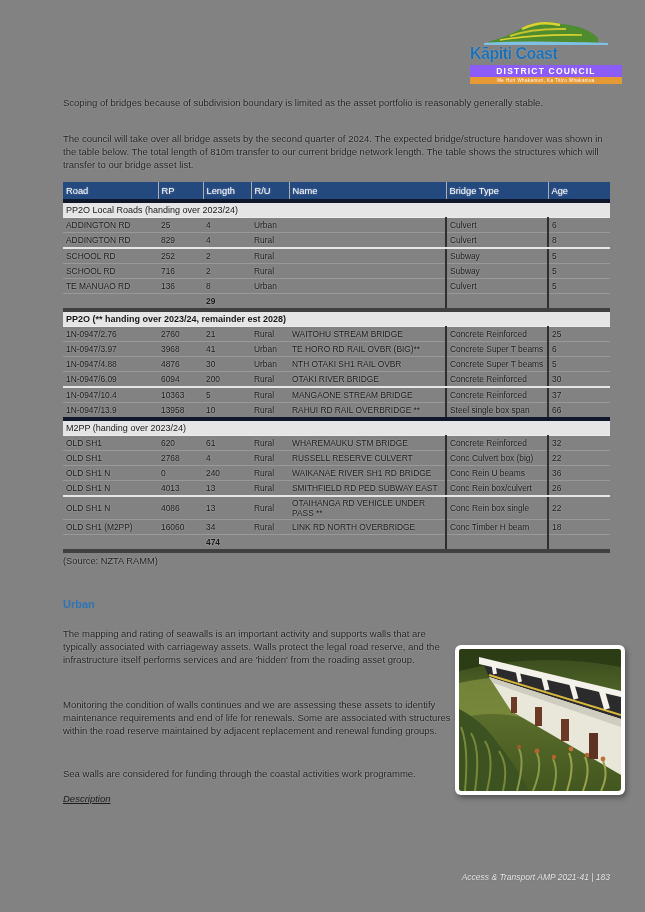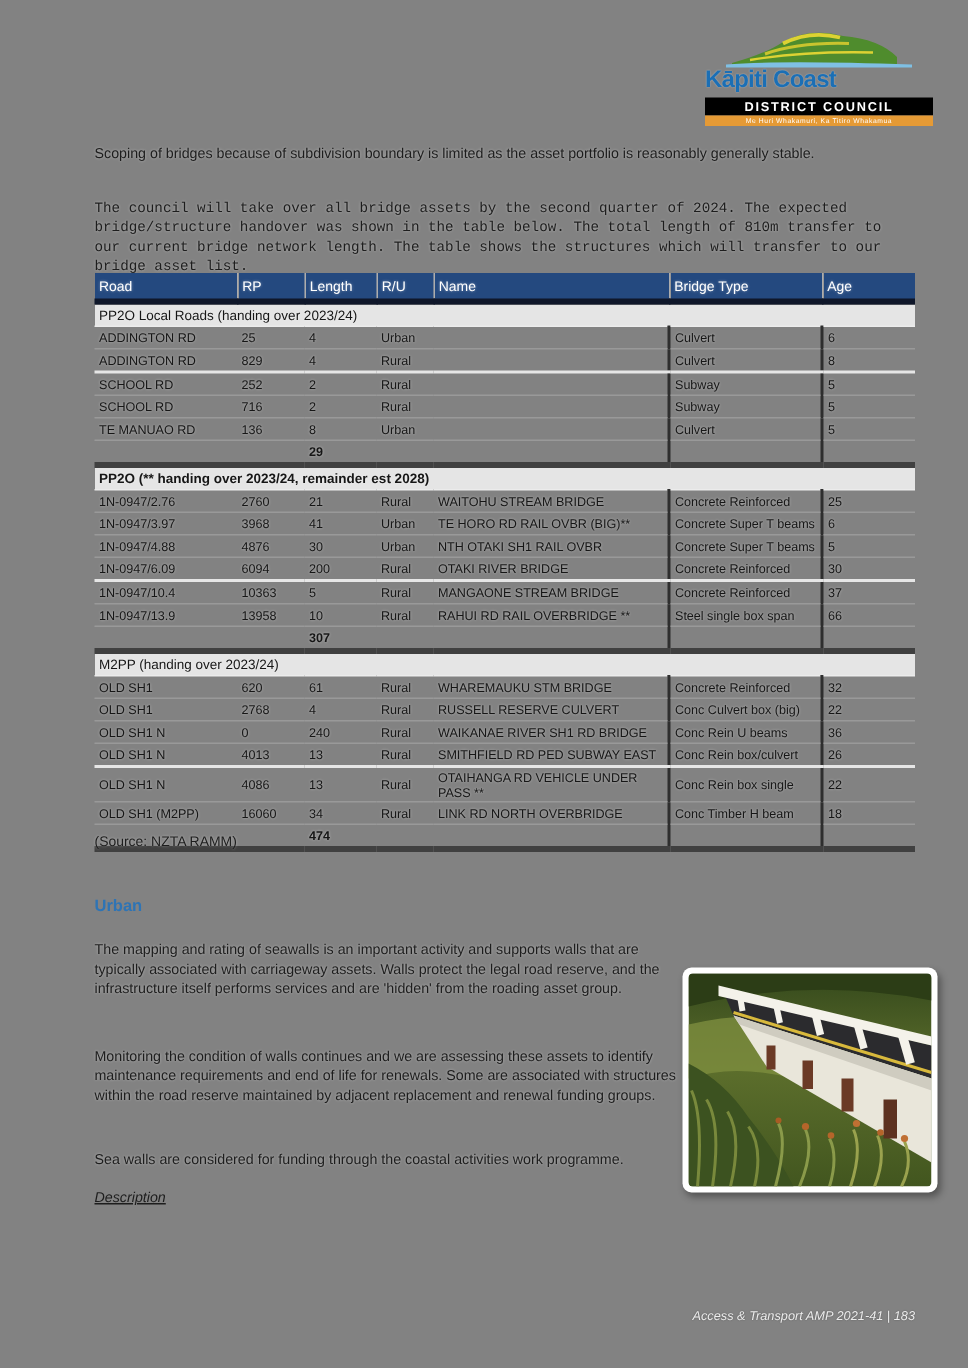--- a/index.html
+++ b/index.html
@@ -10,27 +10,27 @@
     position:relative;
     overflow:hidden;
   }
   .page{position:absolute;inset:0;}
   .halo{ text-shadow:0 0 2px rgba(255,255,255,.45); }
 
   
   .logo{position:absolute;left:470px;top:16px;width:152px;}
   .logo svg{display:block;}
   .logo-title{color:#1b6fb5;font-weight:bold;font-size:16px;letter-spacing:-.5px;line-height:20px;margin-top:-2px;text-shadow:0 0 1px rgba(255,255,255,.5);}
-  .logo-banner{background:#000000;color:#fff;font-weight:bold;font-size:8.5px;letter-spacing:1.2px;text-align:center;padding:1px 0;margin-top:1px;}
+  .logo-banner{background:#8b5cf6;color:#fff;font-weight:bold;font-size:8.5px;letter-spacing:1.2px;text-align:center;padding:1px 0;margin-top:1px;}
   .logo-strip{background:#e59a35;color:#fff;font-size:4.5px;letter-spacing:.4px;text-align:center;padding:1px 0;}
 
   
   .para{position:absolute;left:63px;width:547px;font-size:9.5px;line-height:13px;color:#1d1d1d;}
   #intro-p1{top:86px;}
-  #intro-p2{top:122px;font-family:Liberation Mono, monospace;}
+  #intro-p2{top:122px;}
 
   
   .brtable{position:absolute;left:63px;top:182px;width:547px;border-collapse:collapse;table-layout:fixed;
            font-size:8.4px;color:#161616;}
   .brtable col.c-road{width:95px;} .brtable col.c-rp{width:45px;}
   .brtable col.c-len{width:48px;}  .brtable col.c-ru{width:38px;}
   .brtable col.c-name{width:157px;}.brtable col.c-type{width:102px;}
   .brtable col.c-age{width:62px;}
   .brtable td,.brtable th{padding:1px 3px;vertical-align:middle;overflow:hidden;white-space:nowrap;text-align:left;}
   .brtable thead th{background:#24497f;color:#fff;font-weight:normal;font-size:9.3px;height:15px;
@@ -213,29 +213,20 @@
         </tr>
         <tr class="data-row">
           <td>1N-0947/13.9</td>
           <td>13958</td>
           <td>10</td>
           <td>Rural</td>
           <td>RAHUI RD RAIL OVERBRIDGE **</td>
           <td class="dark-div">Steel single box span</td>
           <td class="dark-div">66</td>
         </tr>
-        <tr class="total-row">
-          <td></td>
-          <td></td>
-          <td>307</td>
-          <td></td>
-          <td></td>
-          <td class="dark-div"></td>
-          <td class="dark-div"></td>
-        </tr>
         <tr class="sec-row">
           <td colspan="7">M2PP (handing over 2023/24)</td>
         </tr>
         <tr class="data-row">
           <td>OLD SH1</td>
           <td>620</td>
           <td>61</td>
           <td>Rural</td>
           <td>WHAREMAUKU STM BRIDGE</td>
           <td class="dark-div">Concrete Reinforced</td>

